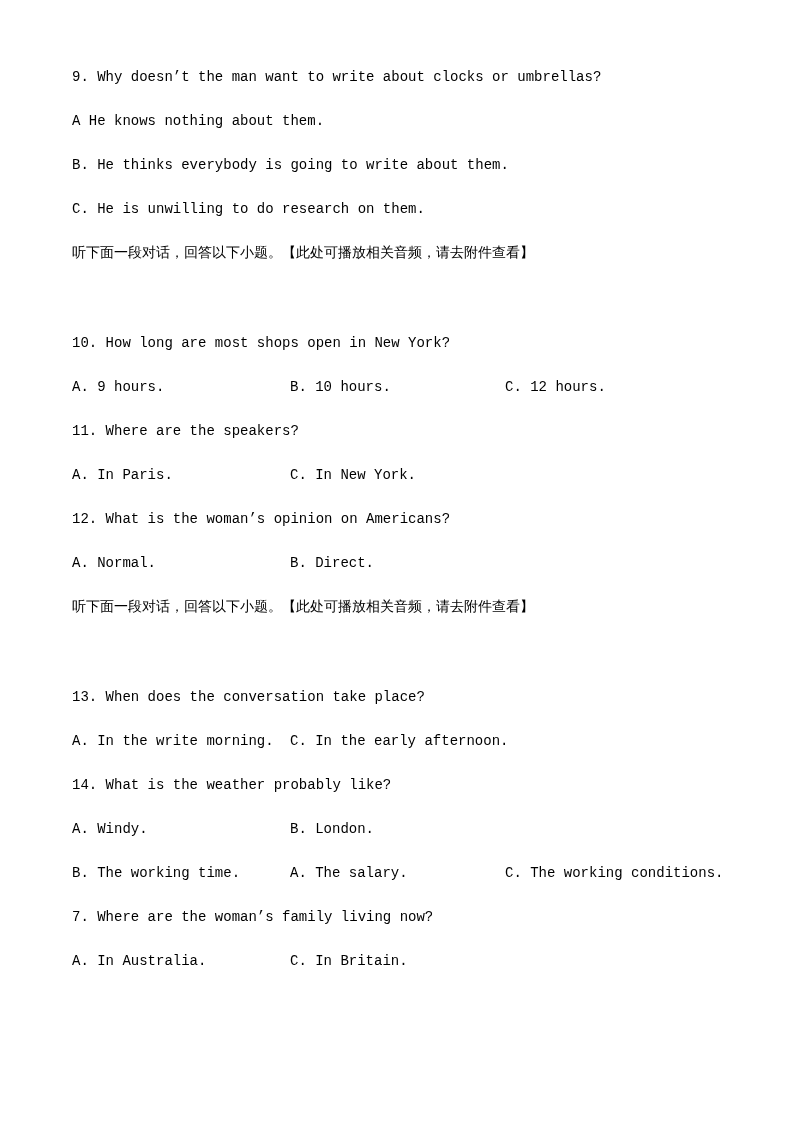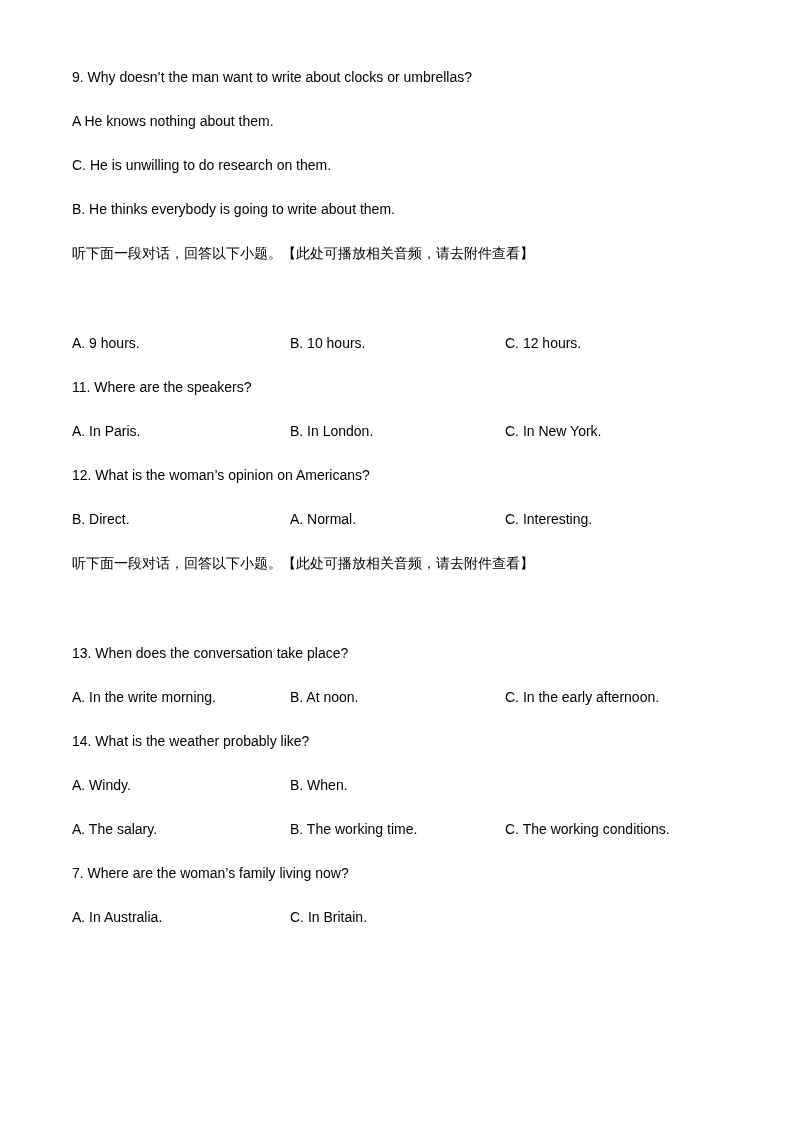--- a/index.html
+++ b/index.html
@@ -8,21 +8,21 @@
     background: #ffffff;
   }
   .page {
     position: relative;
     width: 794px;
     height: 1096px;
     margin: 0 auto;
     background: #ffffff;
     box-sizing: border-box;
     padding: 68px 66px 40px 72px;
-    font-family: Liberation Sans, sans-serif;
+    font-family: Liberation Mono, monospace;
     font-size: 14px;
     color: #000000;
     overflow: hidden;
   }
   .line {
     margin: 0 0 26px 0;
     line-height: 18px;
     white-space: nowrap;
   }
   .big-gap {
@@ -38,63 +38,61 @@
     white-space: nowrap;
   }
 </style>
 </head>
 <body>
 
 <div class="page">
 
   <p class="line">9. Why doesn’t the man want to write about clocks or umbrellas?</p>
   <p class="line">A He knows nothing about them.</p>
+  <p class="line">B. He thinks everybody is going to write about them.</p>
   <p class="line">C. He is unwilling to do research on them.</p>
-  <p class="line">B. He thinks everybody is going to write about them.</p>
 
   <p class="line big-gap">听下面一段对话，回答以下小题。【此处可播放相关音频，请去附件查看】</p>
 
+  <p class="line">10. How long are most shops open in New York?</p>
   <div class="options-row">
     <span>A. 9 hours.</span>
     <span>B. 10 hours.</span>
     <span>C. 12 hours.</span>
   </div>
 
   <p class="line">11. Where are the speakers?</p>
   <div class="options-row">
     <span>A. In Paris.</span>
-    <span>B. In London.</span>
     <span>C. In New York.</span>
   </div>
 
   <p class="line">12. What is the woman’s opinion on Americans?</p>
   <div class="options-row">
+    <span>A. Normal.</span>
     <span>B. Direct.</span>
-    <span>A. Normal.</span>
-    <span>C. Interesting.</span>
   </div>
 
   <p class="line big-gap">听下面一段对话，回答以下小题。【此处可播放相关音频，请去附件查看】</p>
 
   <p class="line">13. When does the conversation take place?</p>
   <div class="options-row">
     <span>A. In the write morning.</span>
-    <span>B. At noon.</span>
     <span>C. In the early afternoon.</span>
   </div>
 
   <p class="line">14. What is the weather probably like?</p>
   <div class="options-row">
     <span>A. Windy.</span>
-    <span>B. When.</span>
+    <span>B. London.</span>
   </div>
 
   <div class="options-row">
+    <span>B. The working time.</span>
     <span>A. The salary.</span>
-    <span>B. The working time.</span>
     <span>C. The working conditions.</span>
   </div>
 
   <p class="line">7. Where are the woman’s family living now?</p>
   <div class="options-row">
     <span>A. In Australia.</span>
     <span>C. In Britain.</span>
   </div>
 
 </div>

